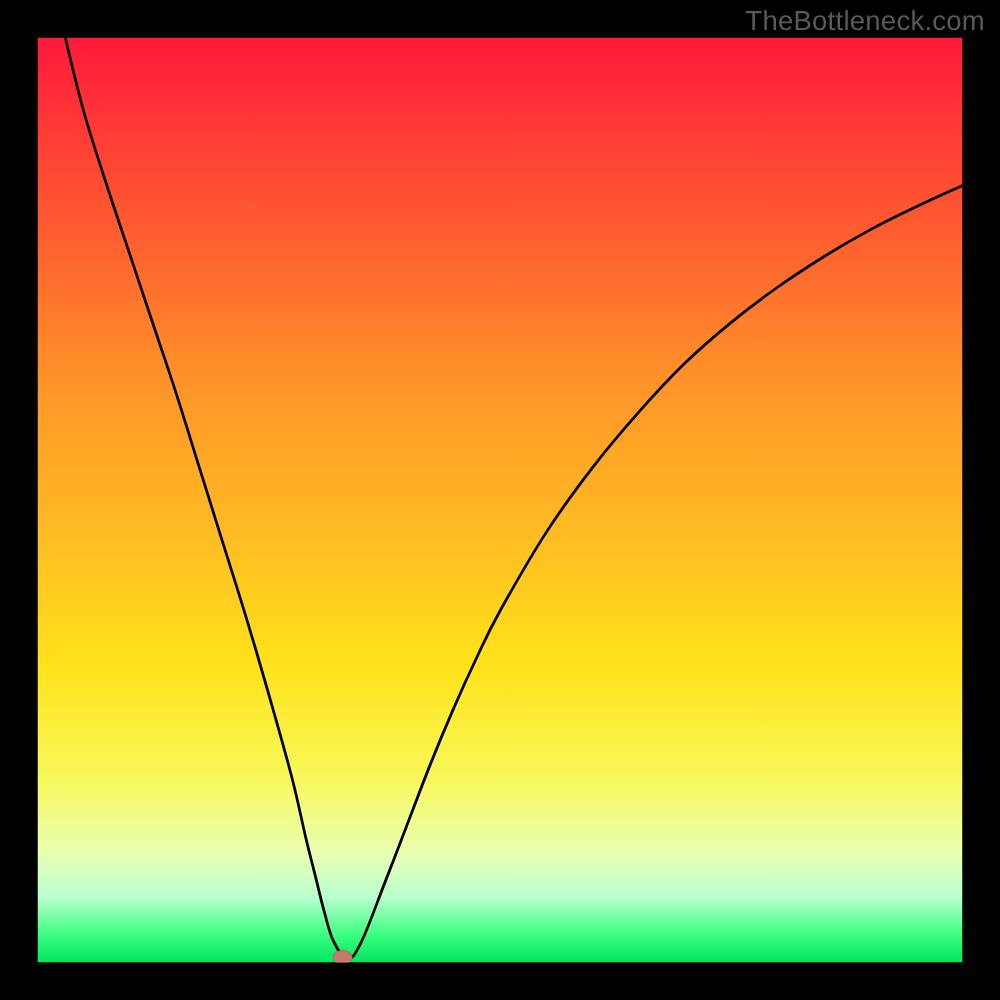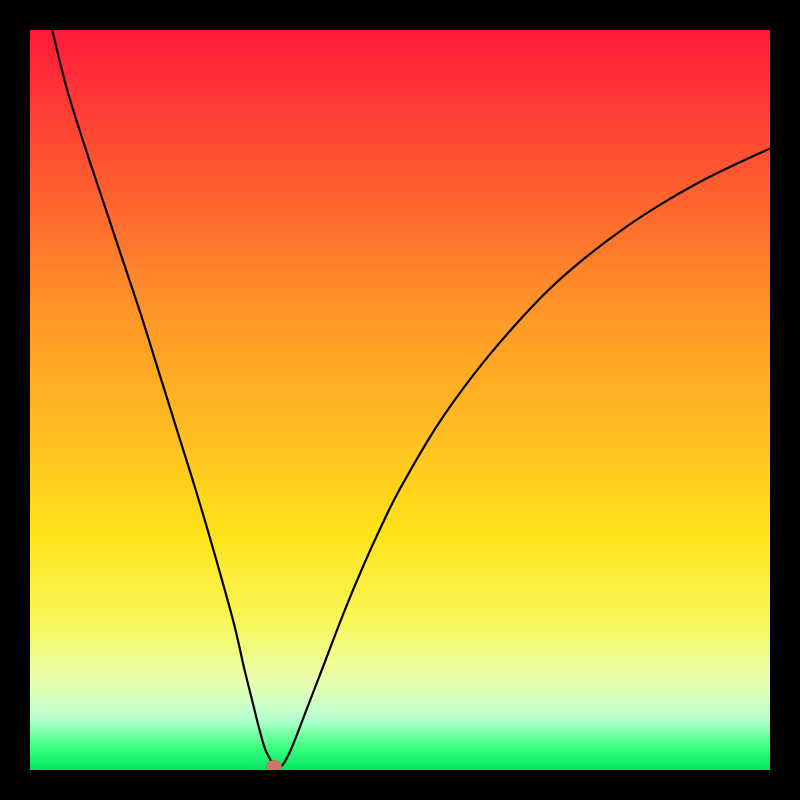--- a/index.html
+++ b/index.html
@@ -68,20 +68,21 @@
     border-radius: 50%;
     background: #c77a6a;
     box-shadow: 0 0 0 0.5px rgba(0,0,0,0.15) inset;
   }
 </style>
 </head>
 <body>
 
 <div class="frame">
 
+  <div class="watermark">TheBottleneck.com</div>
 
   <div class="plot">
     <div class="gradient"></div>
 
     <svg class="curve" viewBox="0 0 740 740" preserveAspectRatio="none">
       <path id="curve-path" d="M 22.20 0.00 C 24.86 10.66, 31.01 37.89, 37.00 59.20 C 42.99 80.51, 48.84 97.75, 55.50 118.40 C 62.16 139.05, 67.34 153.92, 74.00 173.90 C 80.66 193.88, 85.84 209.42, 92.50 229.40 C 99.16 249.38, 104.34 264.25, 111.00 284.90 C 117.66 305.55, 122.84 322.79, 129.50 344.10 C 136.16 365.41, 141.34 381.99, 148.00 403.30 C 154.66 424.61, 159.84 440.52, 166.50 462.50 C 173.16 484.48, 178.34 502.09, 185.00 525.40 C 191.66 548.71, 198.17 571.35, 203.50 592.00 C 208.83 612.65, 211.27 626.11, 214.60 640.10 C 217.93 654.09, 219.34 659.04, 222.00 669.70 C 224.66 680.36, 226.74 689.71, 229.40 699.30 C 232.06 708.89, 233.47 716.19, 236.80 722.98 C 240.13 729.77, 243.90 736.91, 247.90 737.04 C 251.90 737.17, 253.67 734.51, 259.00 723.72 C 264.33 712.93, 270.84 694.15, 277.50 677.10 C 284.16 660.05, 289.34 646.32, 296.00 629.00 C 302.66 611.68, 307.84 597.55, 314.50 580.90 C 321.16 564.25, 326.34 551.82, 333.00 536.50 C 339.66 521.18, 344.84 509.79, 351.50 495.80 C 358.16 481.81, 360.01 476.78, 370.00 458.80 C 379.99 440.82, 393.68 416.55, 407.00 395.90 C 420.32 375.25, 430.68 361.42, 444.00 344.10 C 457.32 326.78, 467.68 314.75, 481.00 299.70 C 494.32 284.65, 504.68 273.40, 518.00 260.48 C 531.32 247.56, 541.68 238.84, 555.00 227.92 C 568.32 217.00, 578.68 209.26, 592.00 199.80 C 605.32 190.34, 615.68 183.64, 629.00 175.38 C 642.32 167.12, 652.68 161.11, 666.00 153.92 C 679.32 146.73, 689.68 141.81, 703.00 135.42 C 716.32 129.03, 733.34 121.46, 740.00 118.40" fill="none" stroke="#000" stroke-width="2.2" stroke-linejoin="round" stroke-linecap="round"></path>
     </svg>
 
     <div class="marker" id="marker-dot" style="left: 236.2px; top: 729.56px;"></div>
   </div>

